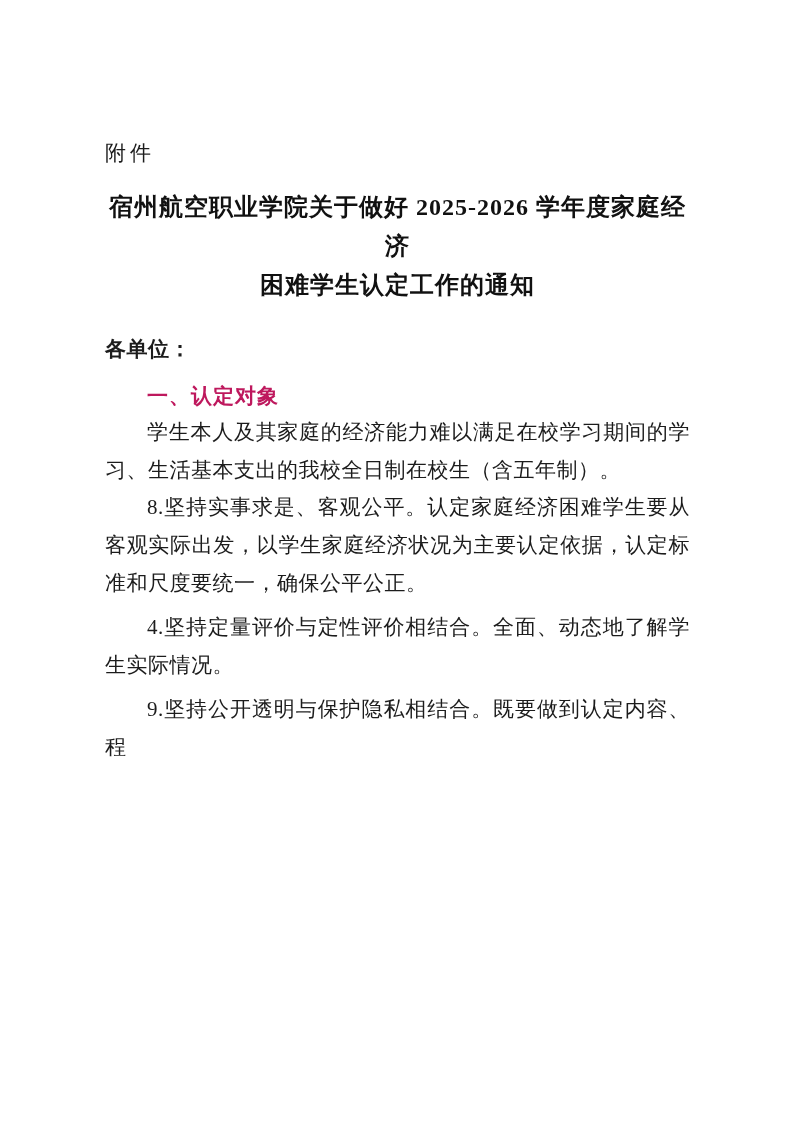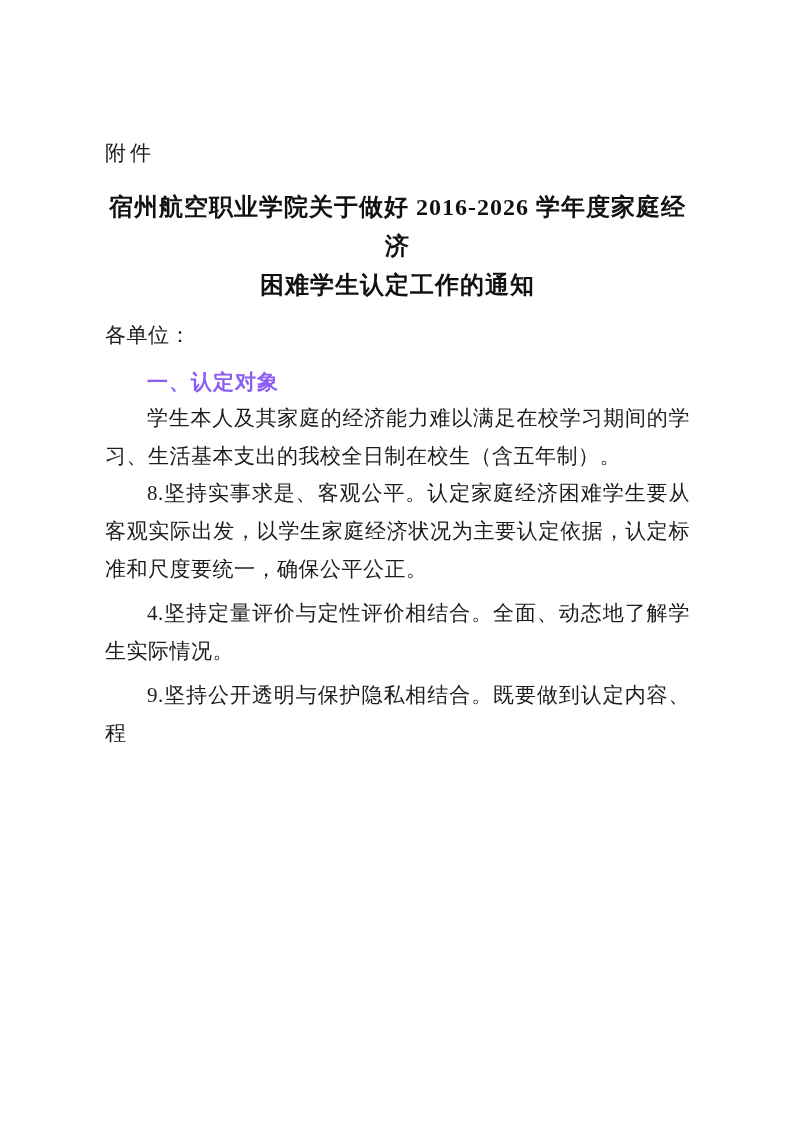--- a/index.html
+++ b/index.html
@@ -32,23 +32,24 @@
   .title {
     margin-top: 22px;
     font-size: 24px;
     font-weight: 700;
     line-height: 39px;
     text-align: center;
     letter-spacing: 1px;
     color: #111111;
   }
   .salutation {
-    margin-top: 12px;
+    margin-top: 26px;
     font-size: 21px;
     line-height: 37px;
+    font-weight: bold;
   }
   .body-text {
     font-size: 21px;
     line-height: 37.6px;
     text-align: justify;
     text-justify: inter-character;
     letter-spacing: 0.5px;
   }
   .para {
     margin: 0;
@@ -59,42 +60,42 @@
   }
   .section-heading {
     margin: 0;
     margin-top: 8px;
     text-indent: 2em;
     font-weight: 700;
     font-family: "Liberation Sans", "DejaVu Sans", sans-serif;
     font-size: 21px;
     line-height: 37.6px;
     letter-spacing: 1px;
-    color: #8b5cf6;
+    color: #be185d;
   }
   .page-number {
     position: absolute;
     top: 1032px;
     right: 100px;
     font-size: 16px;
     line-height: 22px;
     color: #222222;
     letter-spacing: 0px;
   }
 </style>
 </head>
 <body>
 
 <div class="page">
   <div class="content">
 
     <div class="attachment">附件</div>
 
     <div class="title">
-      <div>宿州航空职业学院关于做好 2016-2026 学年度家庭经济</div>
+      <div>宿州航空职业学院关于做好 2025-2026 学年度家庭经济</div>
       <div>困难学生认定工作的通知</div>
     </div>
 
     <div class="salutation body-text">各单位：</div>
 
     <div class="body-text" id="paragraphs">
         <p class="section-heading">一、认定对象</p>
         <p class="para">学生本人及其家庭的经济能力难以满足在校学习期间的学习、生活基本支出的我校全日制在校生（含五年制）。</p>
         <p class="para">8.坚持实事求是、客观公平。认定家庭经济困难学生要从客观实际出发，以学生家庭经济状况为主要认定依据，认定标准和尺度要统一，确保公平公正。</p>
         <p class="para spaced">4.坚持定量评价与定性评价相结合。全面、动态地了解学生实际情况。</p>

